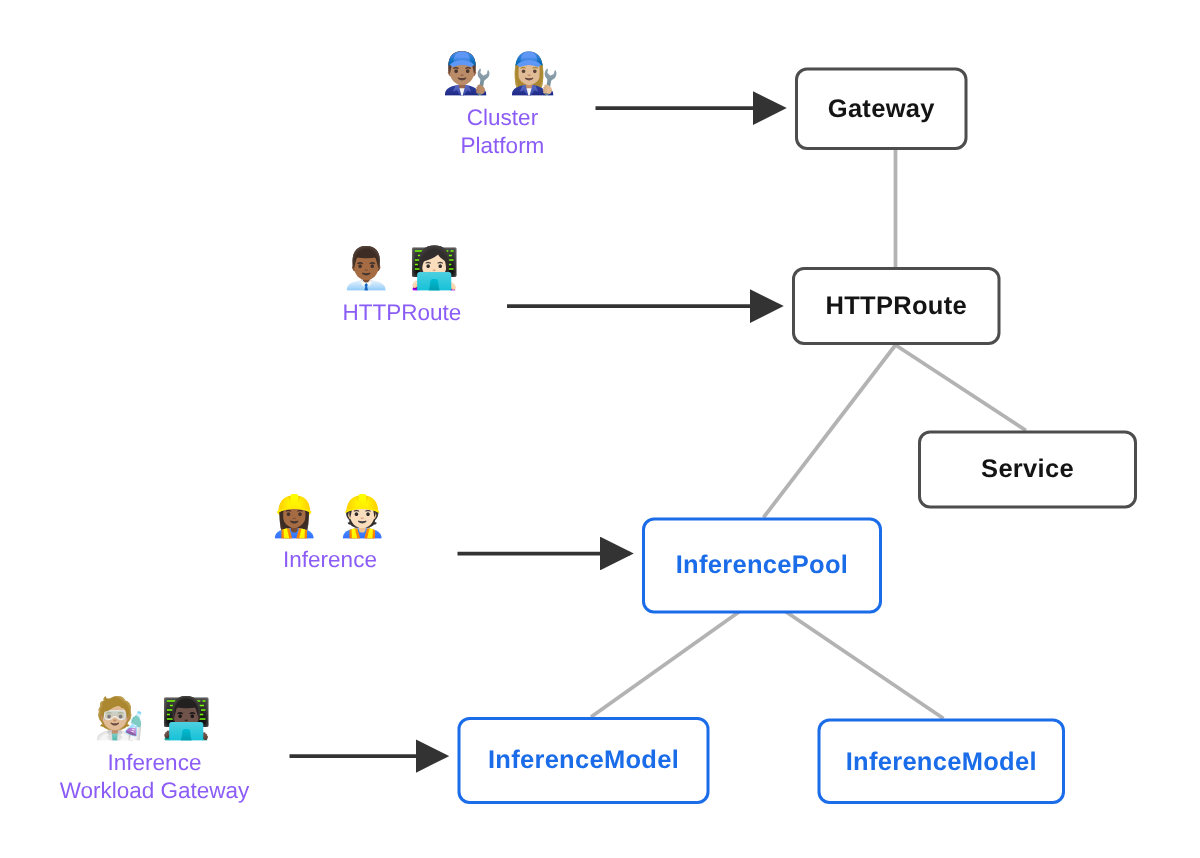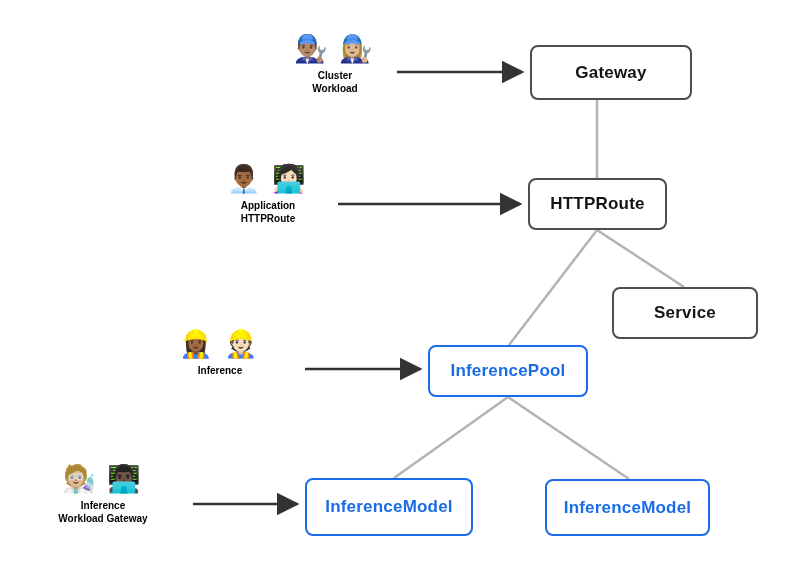--- a/index.html
+++ b/index.html
@@ -34,44 +34,43 @@
     font-size: 17px;
     font-weight: bold;
     color: #141414;
     box-sizing: border-box;
     letter-spacing: 0.2px;
   }
   .node.extension {
     border-color: #1a6ce8;
     color: #1a6ce8;
   }
-  .node-gateway            { left: 530px; top: 45px;  width: 162px; height: 55px; }
+  .node-gateway            { left: 530px; top: 45px;  width: 115px; height: 55px; }
   .node-httproute          { left: 528px; top: 178px; width: 139px; height: 52px; }
   .node-service            { left: 612px; top: 287px; width: 146px; height: 52px; }
-  .node-inferencepool      { left: 428px; top: 345px; width: 160px; height: 52px; }
+  .node-inferencepool      { left: 428px; top: 345px; width: 160px; height: 64px; }
   .node-inferencemodel-l   { left: 305px; top: 478px; width: 168px; height: 58px; }
   .node-inferencemodel-r   { left: 545px; top: 479px; width: 165px; height: 57px; }
 
   .actor {
     position: absolute;
     width: 170px;
     text-align: center;
   }
   .actor .emoji {
     font-size: 27px;
     line-height: 1.15;
     letter-spacing: 2px;
     white-space: nowrap;
   }
   .actor .label {
     margin-top: 5px;
-    font-size: 10px;
+    font-size: 15px;
     line-height: 1.25;
-    color: #000000;
-    font-weight: bold;
+    color: #8b5cf6;
   }
   .actor-cluster-operators   { left: 250px; top: 34px;  }
   .actor-app-developers      { left: 183px; top: 164px; }
   .actor-platform-owners     { left: 135px; top: 329px; }
   .actor-workload-owners     { left: 18px;  top: 464px; }
 </style>
 </head>
 <body>
 
 <div id="canvas">
@@ -92,28 +91,27 @@
     <line x1="397" y1="72" x2="522" y2="72" stroke-width="2.5" marker-end="url(#arrowhead)" stroke="#333333"></line>
     <line x1="338" y1="204" x2="520" y2="204" stroke-width="2.5" marker-end="url(#arrowhead)" stroke="#333333"></line>
     <line x1="305" y1="369" x2="420" y2="369" stroke-width="2.5" marker-end="url(#arrowhead)" stroke="#333333"></line>
     <line x1="193" y1="504" x2="297" y2="504" stroke-width="2.5" marker-end="url(#arrowhead)" stroke="#333333"></line>
   </svg>
 
   <div class="actor actor-cluster-operators">
     <div class="emoji">👨🏽‍🔧 👩🏼‍🔧</div>
     <div class="label">
       <div>Cluster</div>
-      <div>Workload</div>
+      <div>Platform</div>
     </div>
   </div>
 
   <div class="actor actor-app-developers">
     <div class="emoji">👨🏾‍💼 👩🏻‍💻</div>
     <div class="label">
-      <div>Application</div>
       <div>HTTPRoute</div>
     </div>
   </div>
 
   <div class="actor actor-platform-owners">
     <div class="emoji">👷🏾‍♀️ 👷🏻</div>
     <div class="label">
       <div>Inference</div>
     </div>
   </div>

